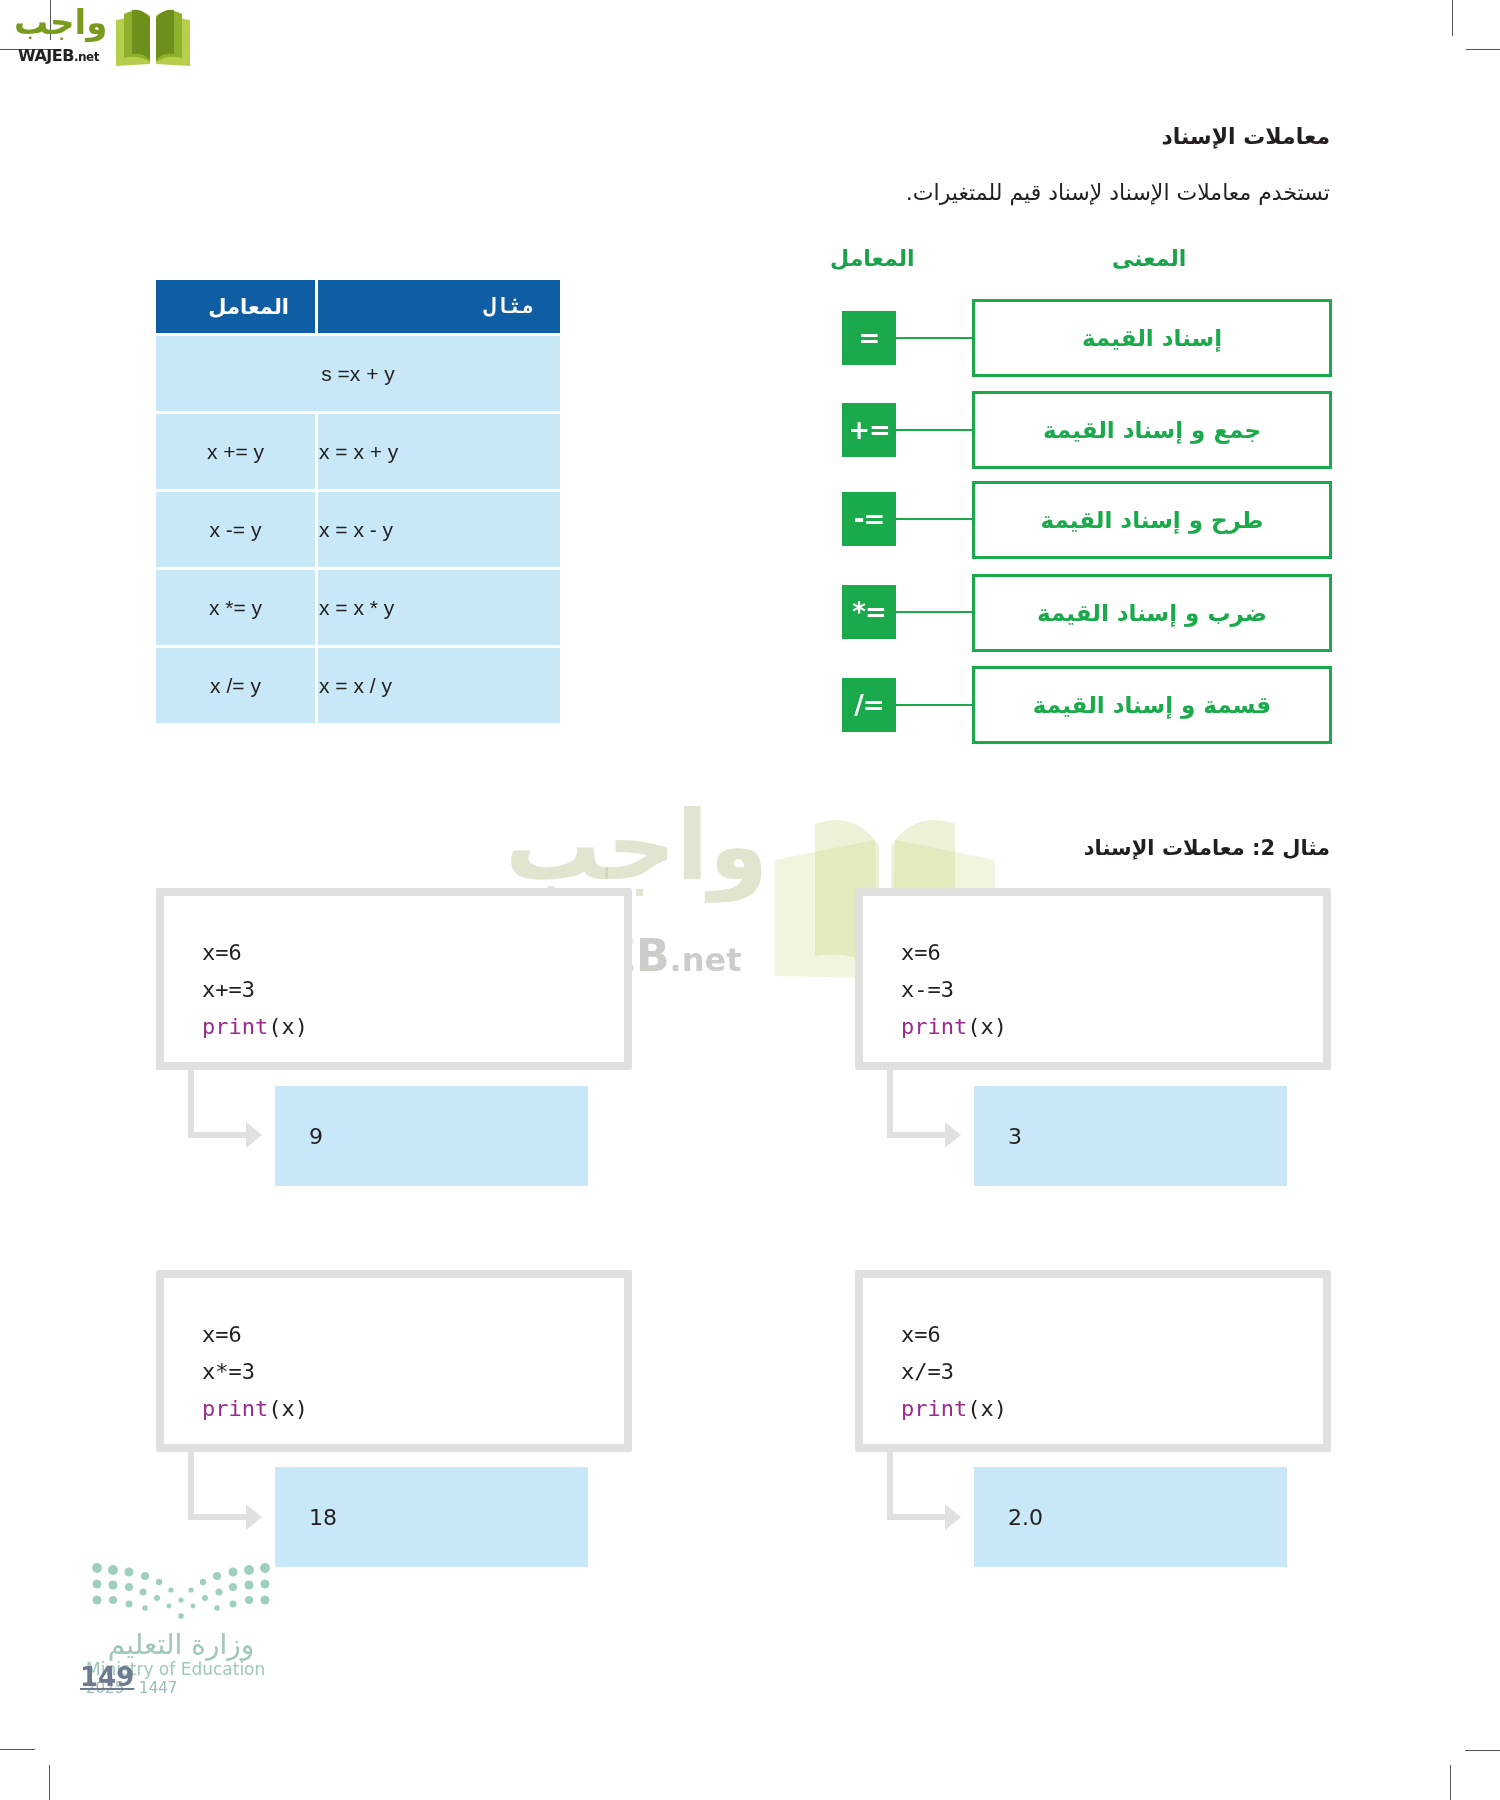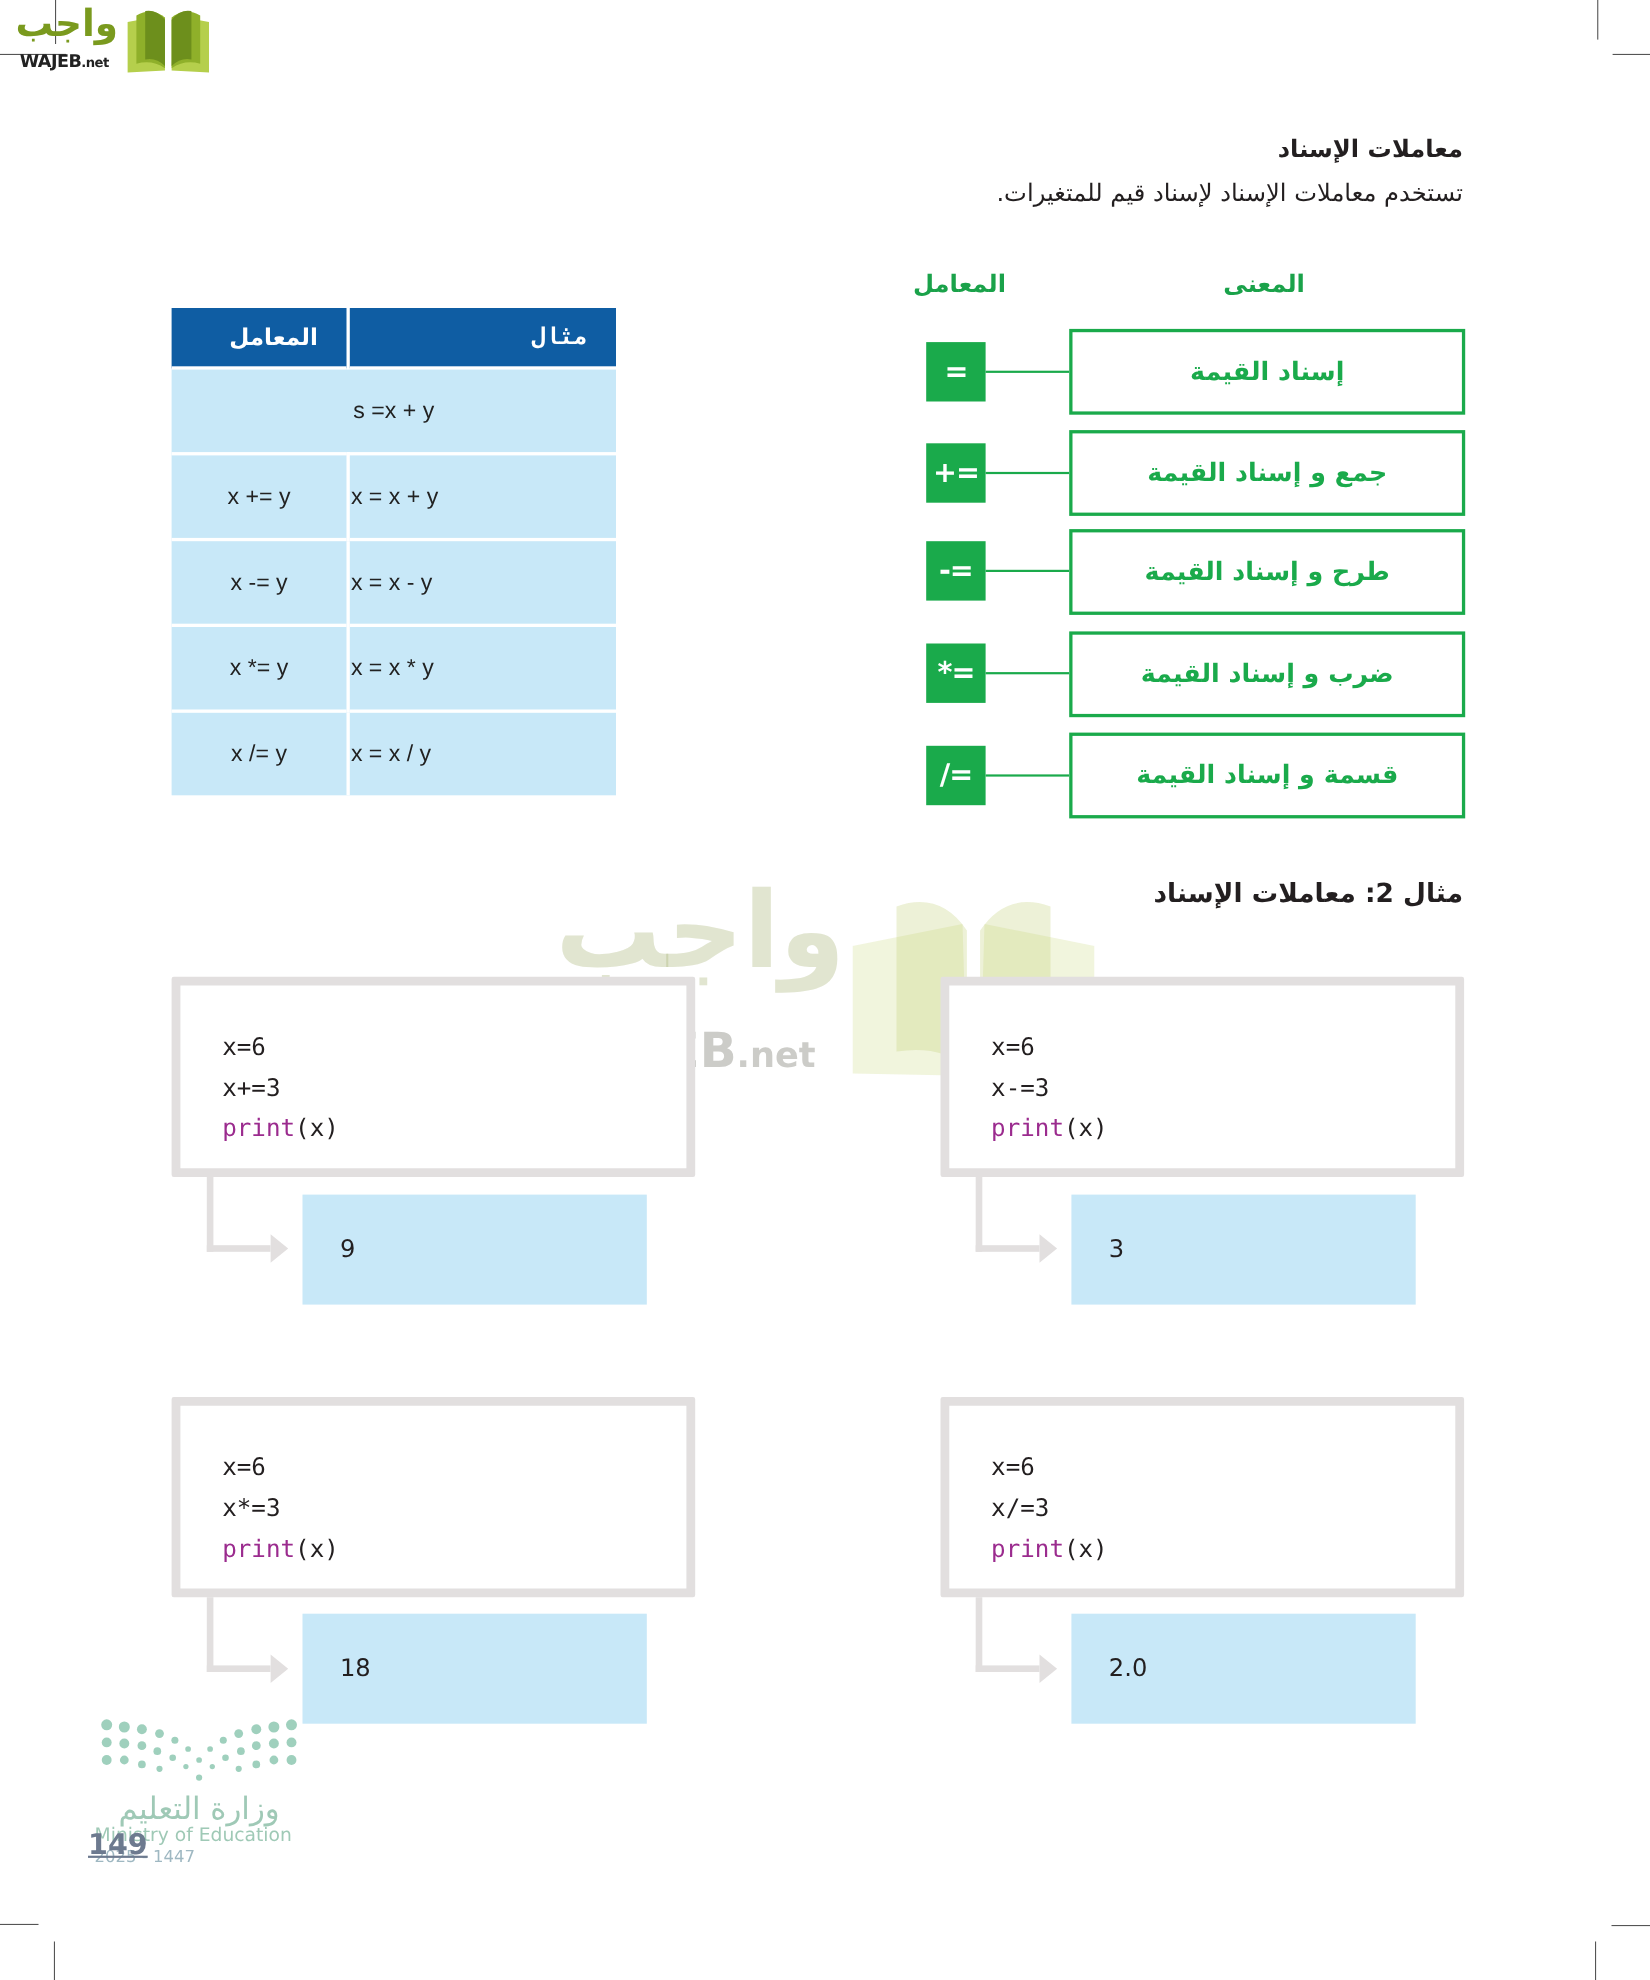--- a/index.html
+++ b/index.html
@@ -15,21 +15,21 @@
   .crop { position: absolute; background: #555; }
 
   
   .logo { left: 8px; top: 6px; width: 186px; height: 60px; }
   .logo .ar { position: absolute; left: 6px; top: -4px; font-size: 34px; font-weight: bold; color: #7a9a1e; direction: rtl; }
   .logo .en { position: absolute; left: 10px; top: 40px; font-size: 16px; font-weight: bold; color: #222; letter-spacing: -0.5px; }
   .logo .en small { font-size: 12px; }
 
   
   .title { right: 170px; top: 124px; font-size: 22px; font-weight: bold; direction: rtl; text-align: right; }
-  .intro { right: 170px; top: 164px; font-size: 22px; direction: rtl; text-align: left; }
+  .intro { right: 170px; top: 180px; font-size: 22px; direction: rtl; text-align: left; }
 
   
   .optable { left: 156px; top: 280px; width: 404px; border-collapse: collapse; direction: rtl; }
   .optable th {
     background: #0f5da3; color: #fff; font-size: 21px; font-weight: bold; height: 53px;
     text-align: right; padding: 0 26px; border-left: 3px solid #ffffff;
   }
   .optable th:last-child { border-left: none; }
   .optable td {
     background: #c8e8f8; height: 73px; font-size: 21px; color: #222;
@@ -49,21 +49,21 @@
     font-family: "DejaVu Sans", sans-serif; letter-spacing: -1px;
   }
   .conn { position: absolute; left: 896px; width: 76px; height: 2px; background: #1aaa4b; }
   .meanbox {
     position: absolute; left: 972px; width: 354px; height: 72px; border: 3px solid #1aaa4b;
     display: flex; align-items: center; justify-content: center;
     color: #1aaa4b; font-size: 23px; font-weight: bold; direction: rtl; background: #fff;
   }
 
   
-  .ex-title { right: 170px; top: 798px; font-size: 24px; font-weight: bold; direction: rtl; }
+  .ex-title { right: 170px; top: 836px; font-size: 21px; font-weight: bold; direction: rtl; }
 
   
   .codebox {
     position: absolute; width: 460px; height: 166px; border: 8px solid #e2dfdf; border-radius: 2px;
     background: #fff; box-sizing: content-box;
   }
   .code {
     position: absolute; left: 38px; top: 38px; font-family: "DejaVu Sans Mono", "Liberation Mono", monospace;
     font-size: 22px; line-height: 37px; color: #231f20; white-space: pre;
   }

